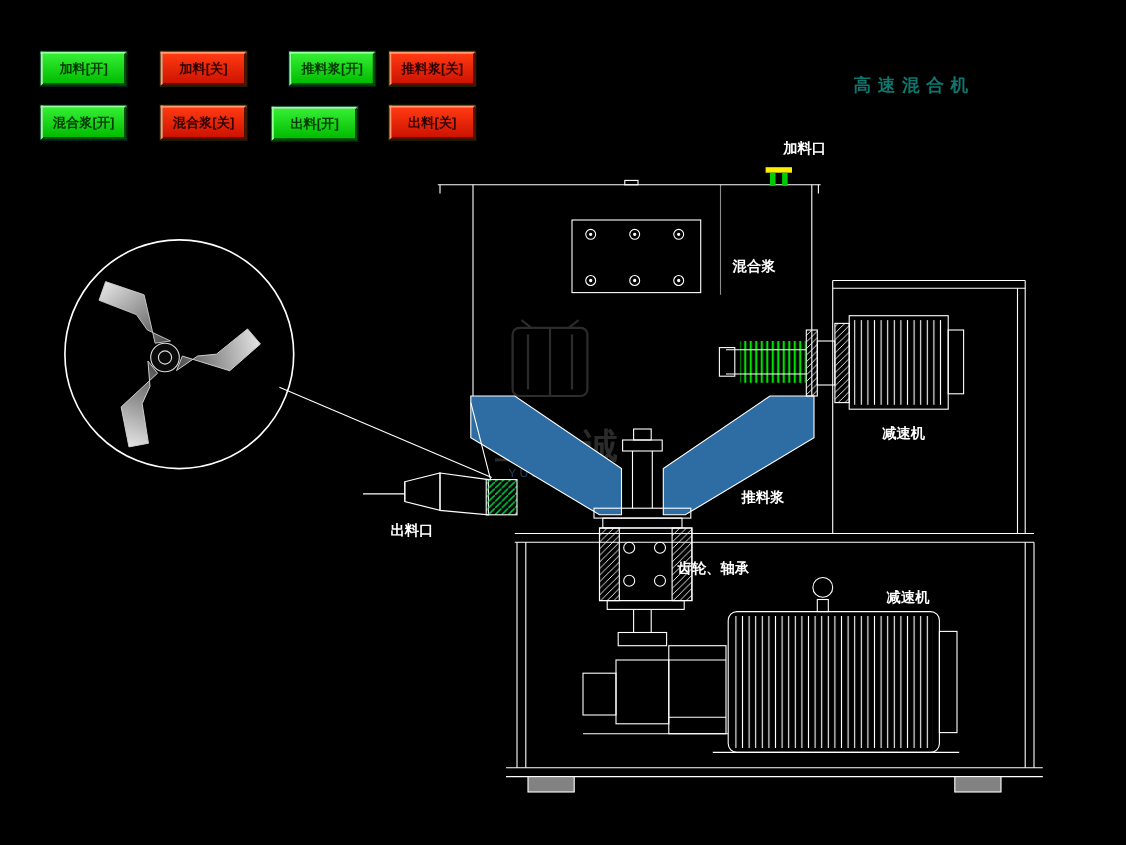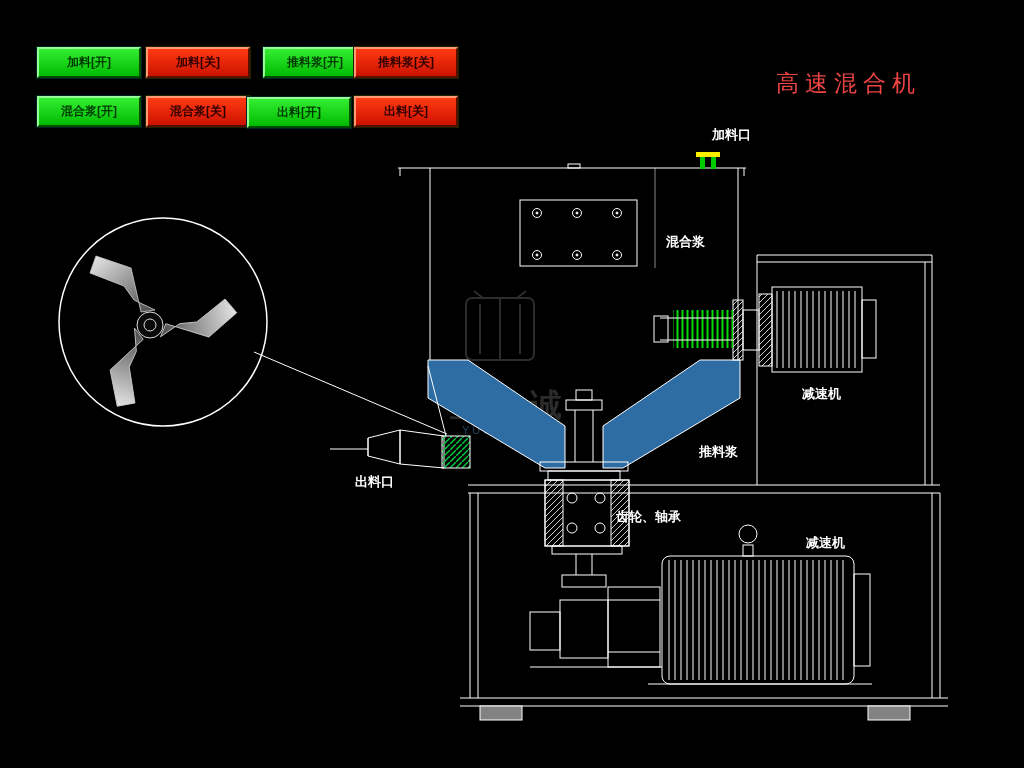--- a/index.html
+++ b/index.html
@@ -1,20 +1,20 @@
 <!DOCTYPE html>
 <html><head>
 <meta charset="utf-8">
 <style>
   html,body{margin:0;padding:0;background:#000;}
   body{width:1024px;height:768px;position:relative;overflow:hidden;
        font-family:"Liberation Sans", sans-serif;}
-  .title{position:absolute;left:776px;top:68px;color:#ef4444;font-size:23px;
-         font-weight:normal;letter-spacing:6px;}
-  .btn{position:absolute;width:104px;height:31px;display:flex;align-items:center;
+  .title{position:absolute;left:776px;top:68px;color:#0f766e;font-size:16px;
+         font-weight:bold;letter-spacing:6px;}
+  .btn{position:absolute;width:78px;height:31px;display:flex;align-items:center;
        justify-content:center;font-size:12px;font-weight:bold;cursor:pointer;
        box-sizing:border-box;border:2px solid;}
   .btn.on{background:linear-gradient(180deg,#33ee33,#00bb00);color:#003a00;
           border-color:#99ff99 #004d00 #004d00 #99ff99;box-shadow:0 0 0 1px #022;}
   .btn.off{background:linear-gradient(180deg,#ff3a12,#cc1200);color:#300000;
            border-color:#ff9a77 #551100 #551100 #ff9a77;box-shadow:0 0 0 1px #220;}
   .lbl{position:absolute;color:#fff;font-size:13px;white-space:nowrap;font-weight:bold;}
   svg{position:absolute;left:0;top:0;}
 </style>
 </head>
@@ -187,18 +187,18 @@
         <circle cx="150" cy="325" r="6" stroke="#ddd"></circle>
         <path d="M254,352 L447,434"></path>
       </g>
 
     </g>
   </svg>
 
   <div class="lbl" style="left:712px;top:126px">加料口</div>
   <div class="lbl" style="left:666px;top:233px">混合浆</div>
   <div class="lbl" style="left:802px;top:385px">减速机</div>
-  <div class="lbl" style="left:699px;top:443px">推料浆</div>
+  <div class="lbl" style="left:674px;top:443px">推料浆</div>
   <div class="lbl" style="left:355px;top:473px">出料口</div>
   <div class="lbl" style="left:616px;top:508px">齿轮、轴承</div>
   <div class="lbl" style="left:806px;top:534px">减速机</div>
 
 </div>
 
 </body></html>

